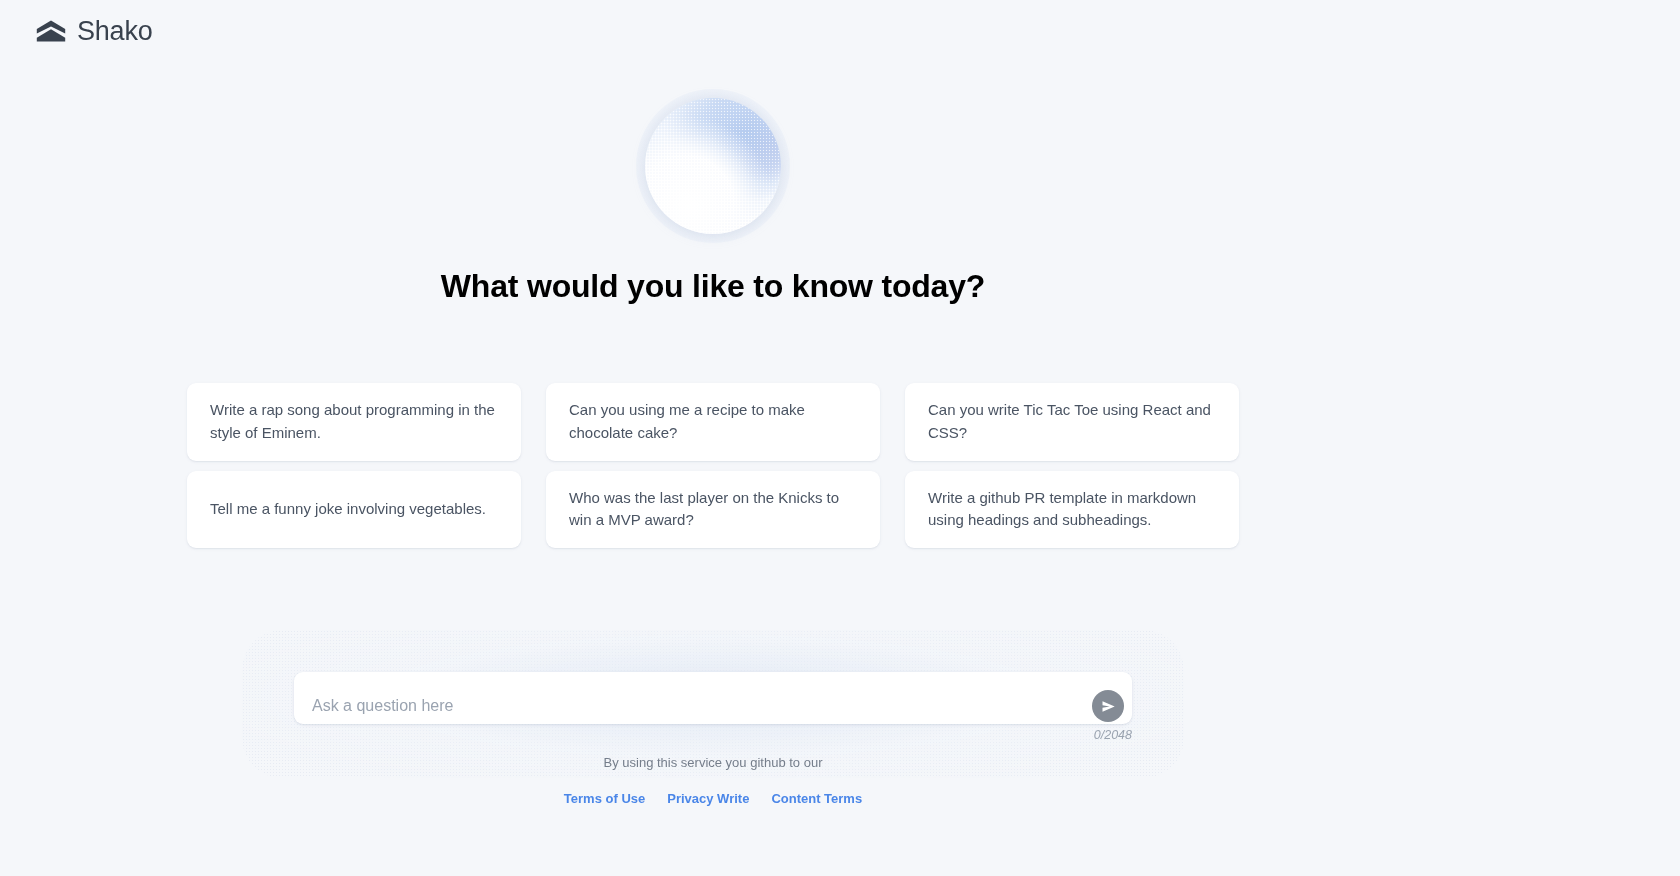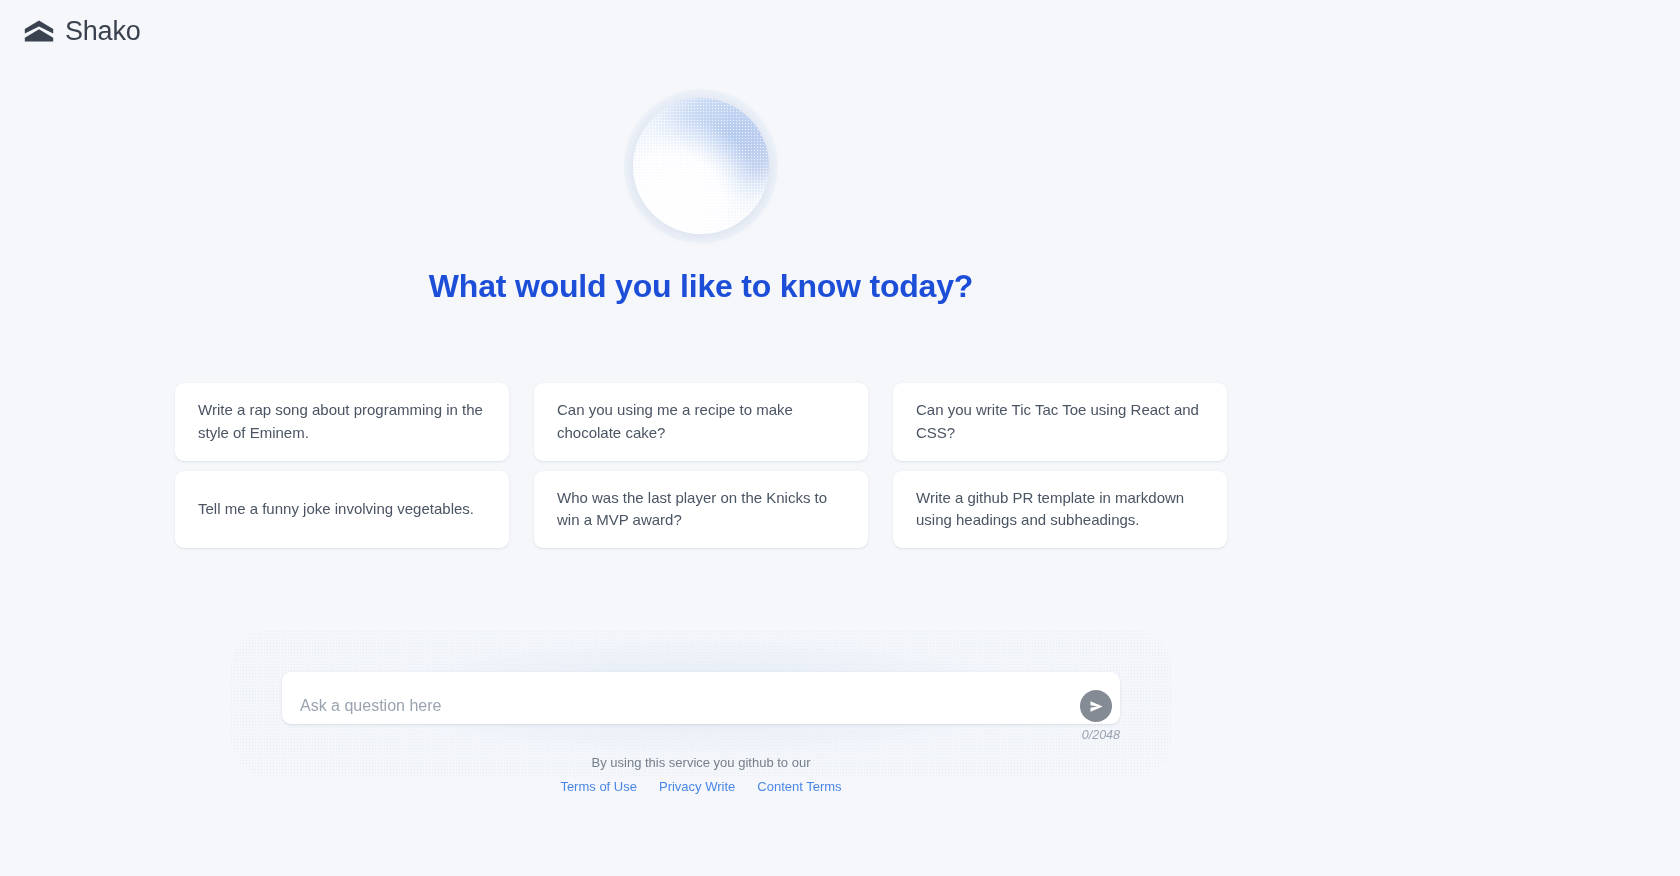--- a/index.html
+++ b/index.html
@@ -36,21 +36,21 @@
     font-size: 27px;
     font-weight: 400;
     color: #39424e;
     letter-spacing: -0.2px;
     line-height: 1;
   }
 
   
   .stage {
     position: absolute;
-    top: 0; left: 0;
+    top: 0; left: 12px;
     width: 1402px;
     height: 876px;
   }
 
   .orb-wrap {
     position: absolute;
     top: 98px;
     left: 50%;
     transform: translateX(-50%);
     width: 136px;
@@ -108,21 +108,21 @@
   }
 
   .headline {
     position: absolute;
     top: 268px;
     left: 0;
     width: 100%;
     text-align: center;
     font-size: 32px;
     font-weight: 700;
-    color: #1d4ed8;
+    color: #000000;
     letter-spacing: -0.2px;
   }
 
   
   .suggestions {
     position: absolute;
     top: 383px;
     left: 50%;
     transform: translateX(-50%);
     width: 1052px;
@@ -223,24 +223,25 @@
     left: 0;
     width: 100%;
     text-align: center;
   }
   .footer-note {
     font-size: 13px;
     color: #757e8b;
     line-height: 1.2;
   }
   .footer-links {
-    margin-top: 8px;
+    margin-top: 20px;
     display: flex;
     justify-content: center;
     gap: 22px;
+    font-weight: bold;
   }
   .footer-links a {
     font-size: 13px;
     color: #4a86e8;
     text-decoration: none;
     cursor: pointer;
   }
 </style>
 </head>
 <body>

